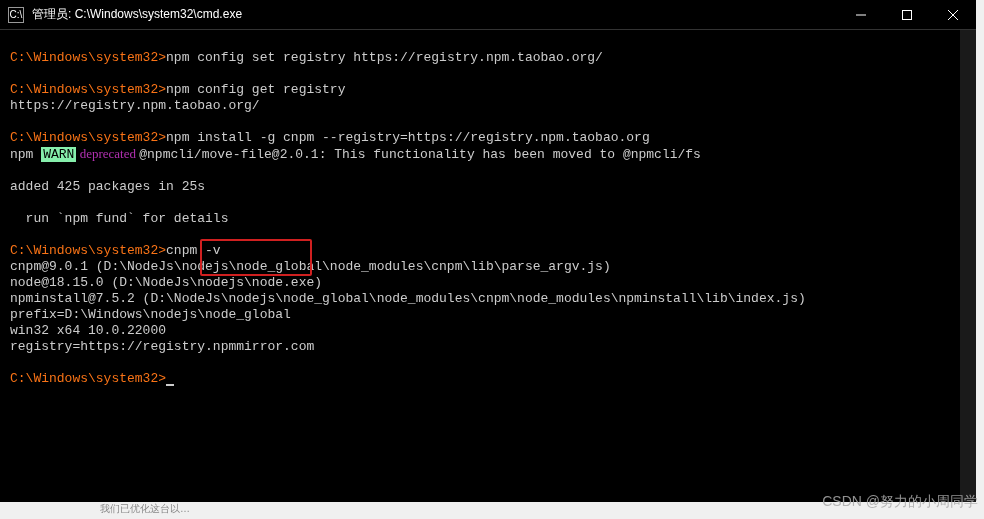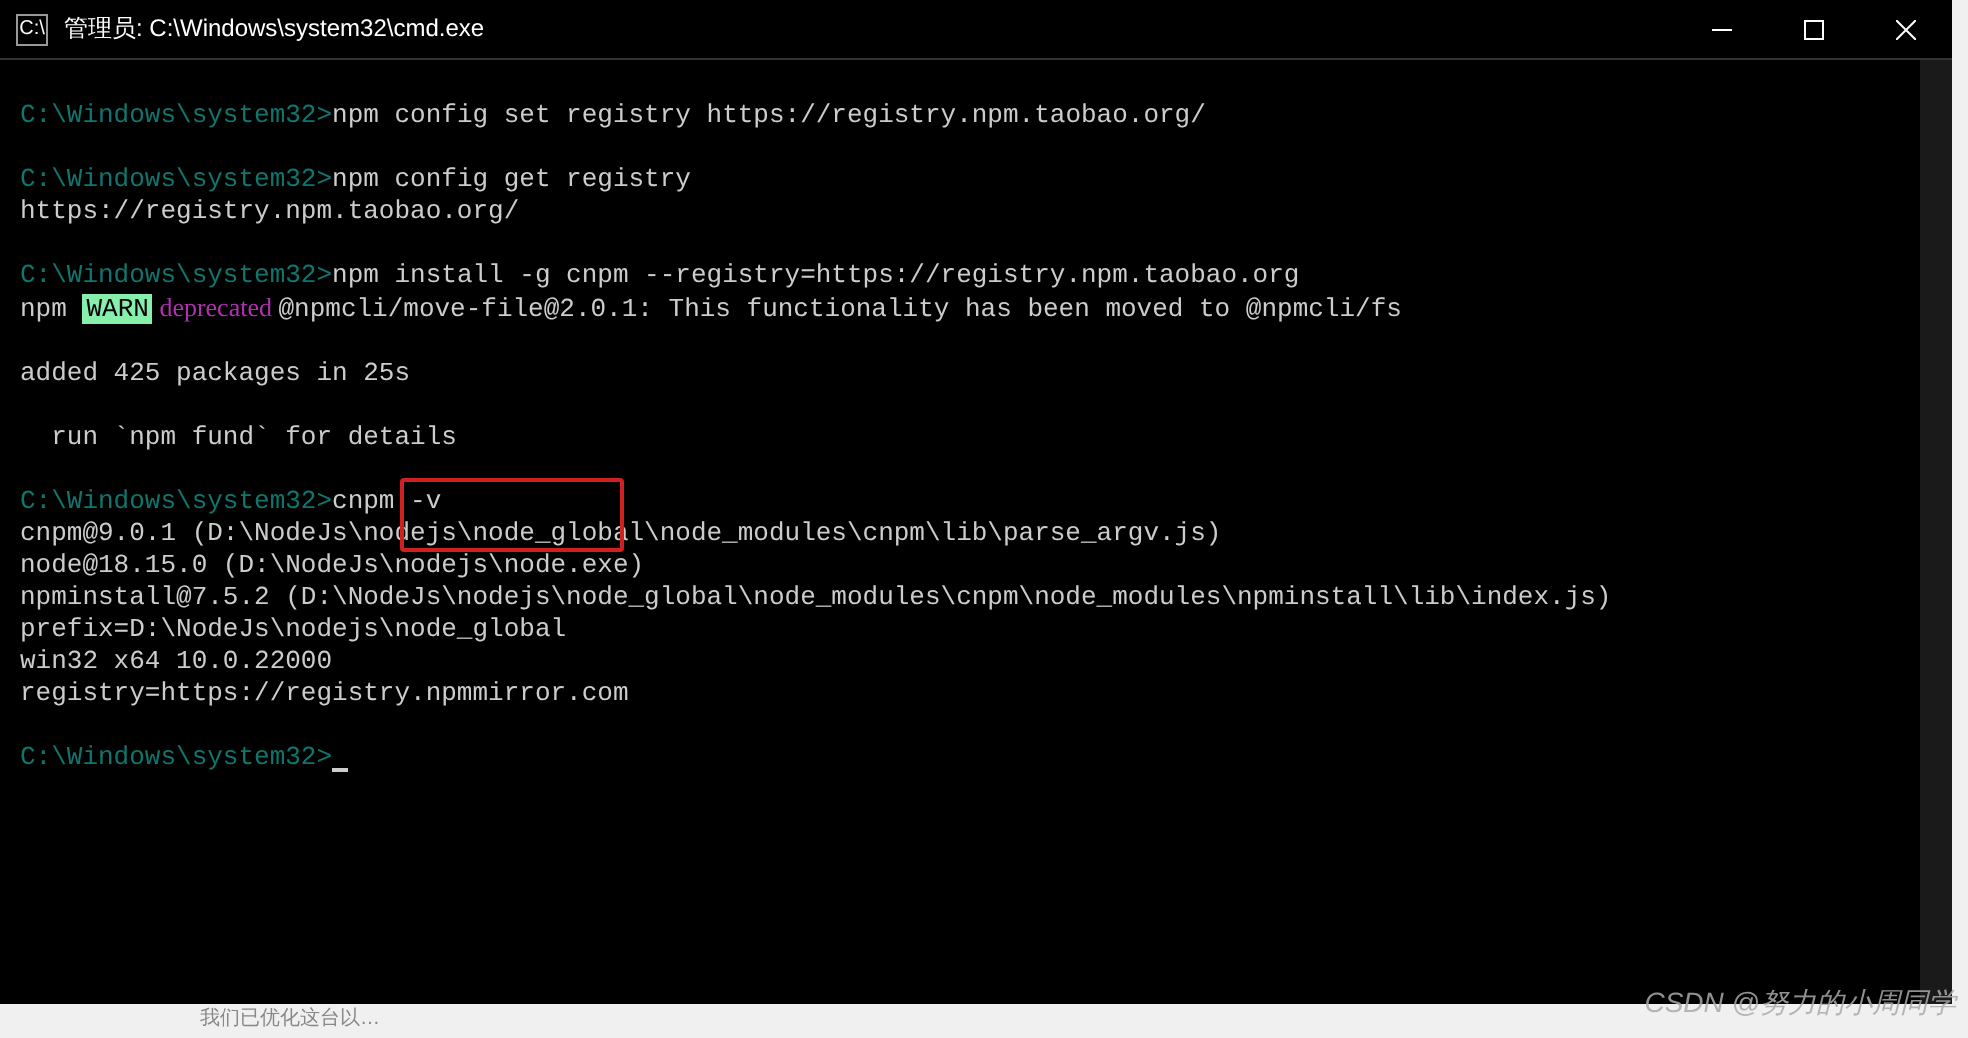--- a/index.html
+++ b/index.html
@@ -59,21 +59,21 @@
       overflow: hidden;
       position: relative;
     }
     .line {
       color: #ccc;
       font-size: 13px;
       line-height: 16px;
       white-space: pre;
       font-family: Consolas, "Courier New", monospace;
     }
-    .prompt { color: #0f766e; }
+    .prompt { color: #f97316; }
     .blank { height: 16px; }
     .warn-label { background: #86efac; color: #000; padding: 0 2px; }
     .deprecated { color: #b030b0; font-family: Liberation Serif, serif; }
     .red-box {
       position: absolute;
       border: 2px solid #d02020;
       border-radius: 2px;
       left: 200px;
       top: 209px;
       width: 112px;
@@ -97,21 +97,20 @@
       background: #1a1a1a;
     }
     .watermark {
       position: absolute;
       right: 6px;
       bottom: 8px;
       color: #aaa;
       font-size: 14px;
       font-family: "Segoe UI", sans-serif;
       opacity: 0.85;
-      font-style: italic;
     }
     .taskbar-fragment {
       position: absolute;
       left: 100px;
       bottom: 0;
       height: 20px;
       color: #888;
       font-size: 10px;
       font-family: sans-serif;
       display: flex;
@@ -162,21 +161,21 @@
     <div class="line">added 425 packages in 25s</div>
     <div class="blank"></div>
 
     <div class="line">  run `npm fund` for details</div>
     <div class="blank"></div>
 
     <div class="line"><span class="prompt">C:\Windows\system32&gt;</span><span>cnpm -v</span></div>
     <div class="line">cnpm@9.0.1 (D:\NodeJs\nodejs\node_global\node_modules\cnpm\lib\parse_argv.js)</div>
     <div class="line">node@18.15.0 (D:\NodeJs\nodejs\node.exe)</div>
     <div class="line">npminstall@7.5.2 (D:\NodeJs\nodejs\node_global\node_modules\cnpm\node_modules\npminstall\lib\index.js)</div>
-    <div class="line">prefix=D:\NodeJs\nodejs\node_global</div>
+    <div class="line">prefix=D:\Windows\nodejs\node_global</div>
     <div class="line">win32 x64 10.0.22000</div>
     <div class="line">registry=https://registry.npmmirror.com</div>
     <div class="blank"></div>
 
     <div class="line"><span class="prompt">C:\Windows\system32&gt;</span><span class="cursor"></span></div>
 
     <div class="red-box"></div>
   </div>
 
   <div class="scrollbar"></div>

